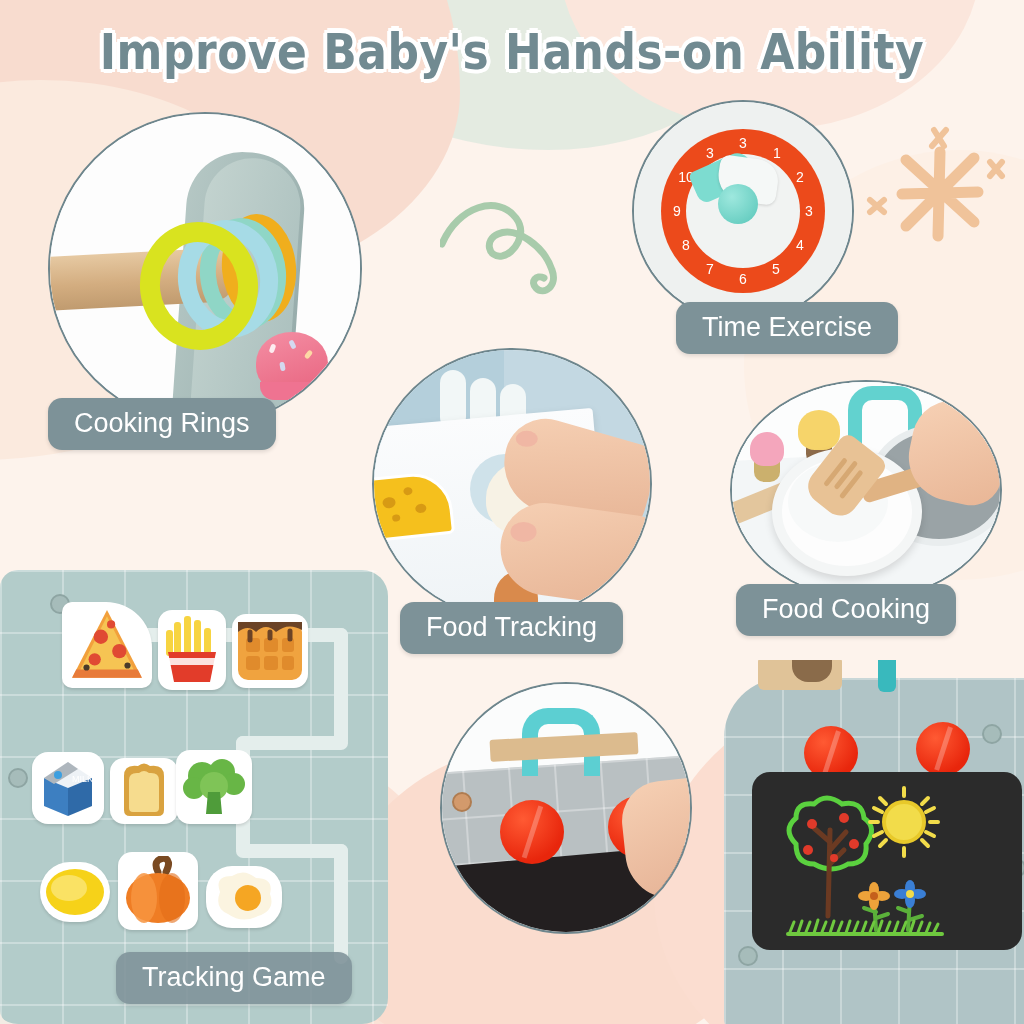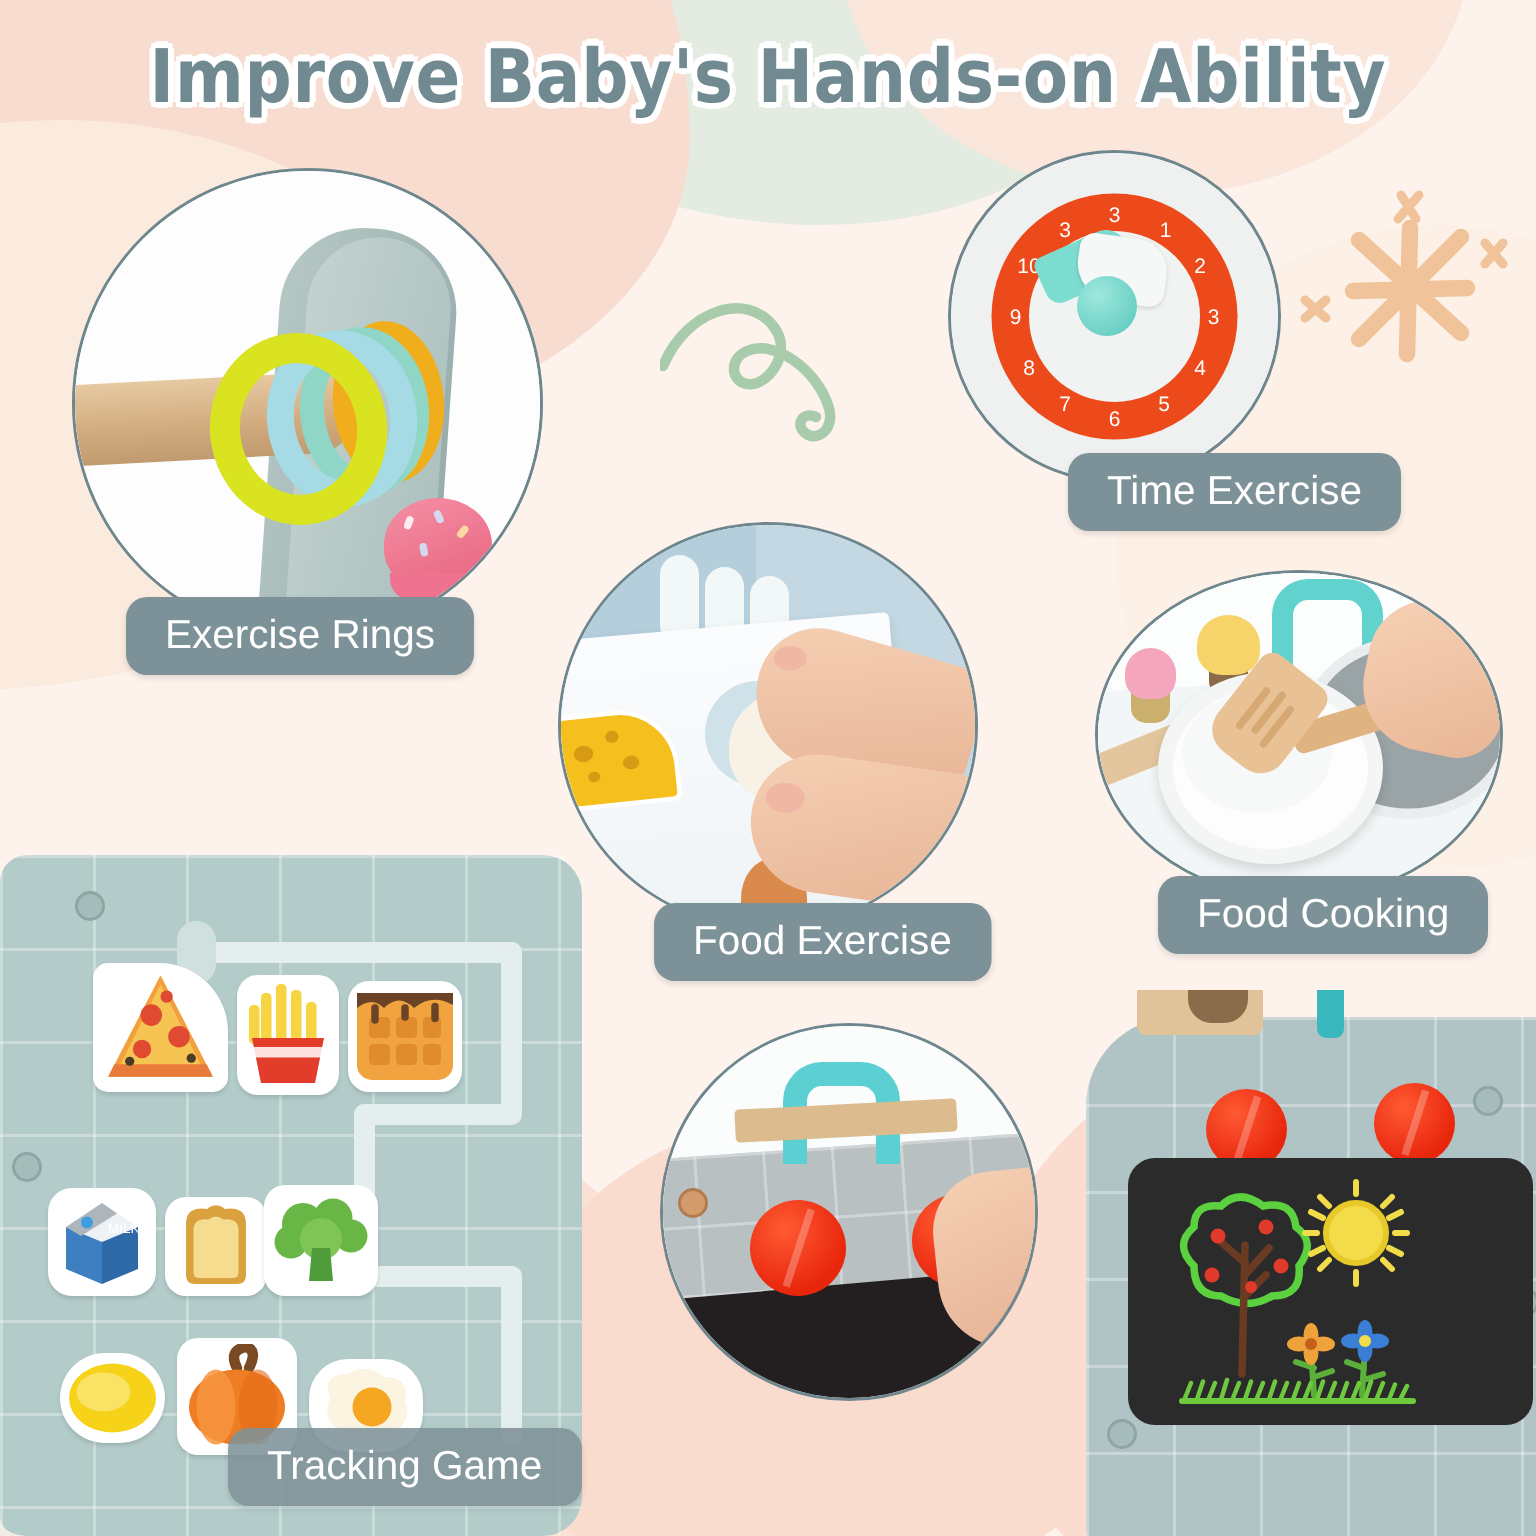--- a/index.html
+++ b/index.html
@@ -65,21 +65,20 @@
   .pill{
     position:absolute;z-index:60;
     background:#7d9298;
     color:#ffffff;
     border-radius:14px;
     font-size:27px;
     padding:11px 26px 13px;
     white-space:nowrap;
     line-height:1.05;
     box-shadow:0 2px 4px rgba(0,0,0,.12);
-    margin-left:36px;
   }
   .pill.soft{background:rgba(126,146,152,.88);}
 
   
   .circ{
     position:absolute;border-radius:50%;overflow:hidden;
     border:2px solid #6e868d;z-index:20;background:#fff;
   }
   .rrect{
     position:absolute;overflow:hidden;z-index:20;
@@ -238,21 +237,21 @@
   .grid-lines{position:absolute;inset:0;
     background-image:
       linear-gradient(to right,rgba(255,255,255,.32) 2px,transparent 2px),
       linear-gradient(to bottom,rgba(255,255,255,.32) 2px,transparent 2px);
     background-size:62px 62px;
   }
   .tk-track{position:absolute;background:#e4eeec;border-radius:12px;}
   .screw{position:absolute;width:16px;height:16px;border-radius:50%;
     background:#a6bcba;border:2px solid #8ea5a3;}
   .food{position:absolute;background:#fff;border-radius:14px;
-    box-shadow:0 2px 3px rgba(0,0,0,.12);margin-top:40px;}
+    box-shadow:0 2px 3px rgba(0,0,0,.12);}
   .food .gfx{position:absolute;inset:4px;}
 
   
   #c-rot{left:440px;top:682px;width:248px;height:248px;}
   .rb-bg{position:absolute;inset:0;background:#fbfcfc;}
   .rb-tile{
     position:absolute;left:-20px;top:80px;right:-20px;bottom:-10px;
     background:#b9c0c2;transform:rotate(-4deg);
   }
   .rb-tile .grid-lines{background-size:46px 46px;}
@@ -359,21 +358,21 @@
       <div class="ring ring-b"></div>
       <div class="ring ring-y"></div>
       <div class="cr-cone">
         <div class="speck" style="left:14px;top:12px;transform:rotate(20deg);"></div>
         <div class="speck" style="left:34px;top:8px;transform:rotate(-25deg);background:#cfe9ff;"></div>
         <div class="speck" style="left:50px;top:18px;transform:rotate(40deg);background:#ffe9a8;"></div>
         <div class="speck" style="left:24px;top:30px;transform:rotate(-10deg);background:#cfe9ff;"></div>
       </div>
     </div>
   </div>
-  <div class="pill" style="left:48px;top:398px;">Exercise Rings</div>
+  <div class="pill" style="left:48px;top:398px;">Cooking Rings</div>
 
   <div class="circ" id="c-clock">
     <div class="scene">
       <div class="ck-face"></div>
       <div class="ck-ring"></div>
       <div class="ck-inner"></div>
       <div class="ck-num" style="left:99px;top:32px;">3</div>
       <div class="ck-num" style="left:133px;top:42px;">1</div>
       <div class="ck-num" style="left:156px;top:66px;">2</div>
       <div class="ck-num" style="left:165px;top:100px;">3</div>
@@ -411,21 +410,21 @@
       <div class="fc-mush-cap"></div>
       <div class="fc-carrot"></div>
       <div class="hand fc-hand1">
         <div class="nail" style="left:6px;top:18px;width:22px;height:16px;transform:rotate(-16deg);"></div>
       </div>
       <div class="hand fc-hand2">
         <div class="nail" style="left:8px;top:22px;width:26px;height:20px;transform:rotate(-8deg);"></div>
       </div>
     </div>
   </div>
-  <div class="pill" style="left:400px;top:602px;">Food Exercise</div>
+  <div class="pill" style="left:400px;top:602px;">Food Tracking</div>
 
   <div class="circ" id="c-cook">
     <div class="scene">
       <div class="fk-bg"></div>
       <div class="fk-top"></div>
       <div class="fk-counter"></div>
       <div class="fk-arch"></div>
 
       <div class="cone" style="left:22px;top:50px;">
         <div class="cone-base" style="left:0;top:26px;"></div>

